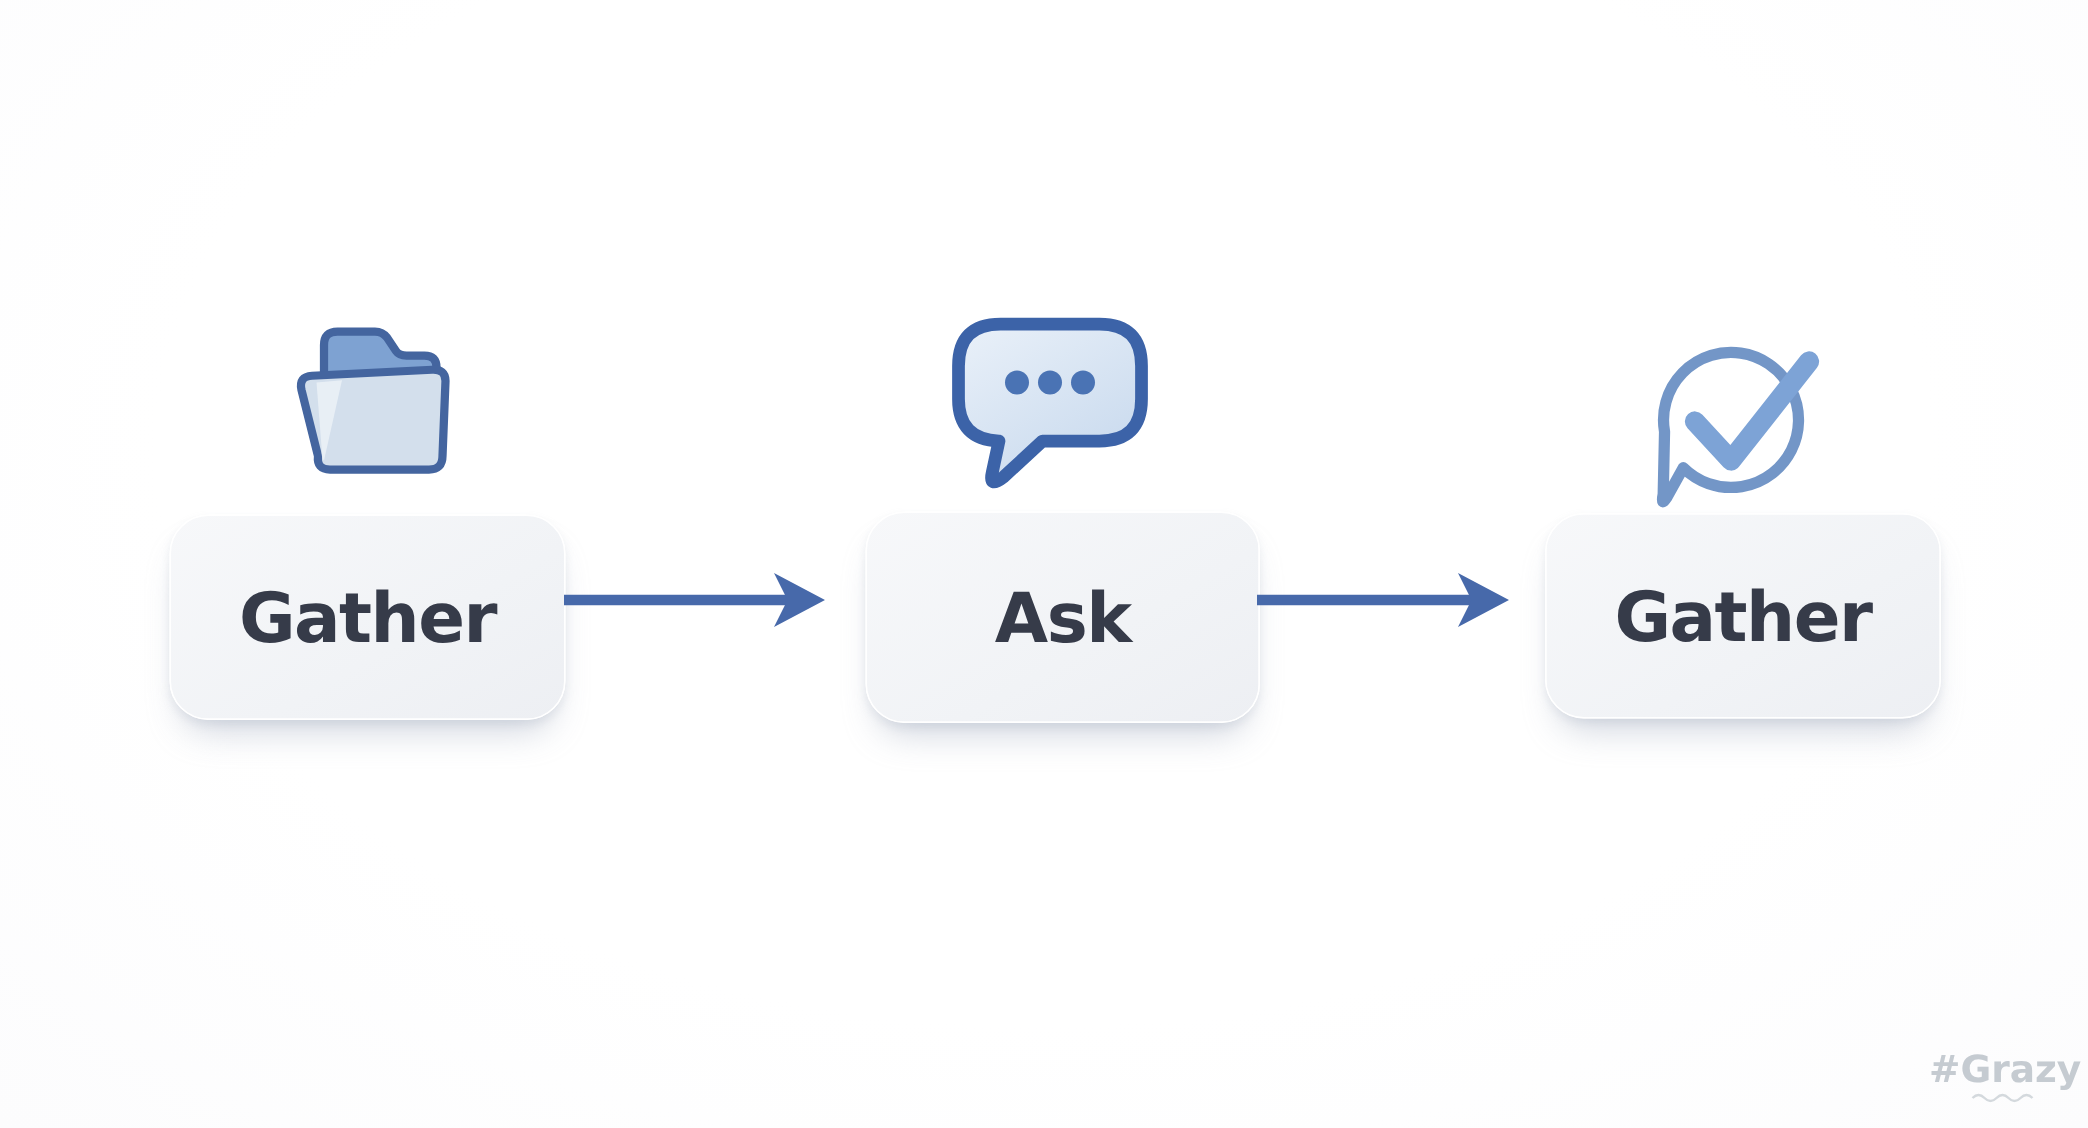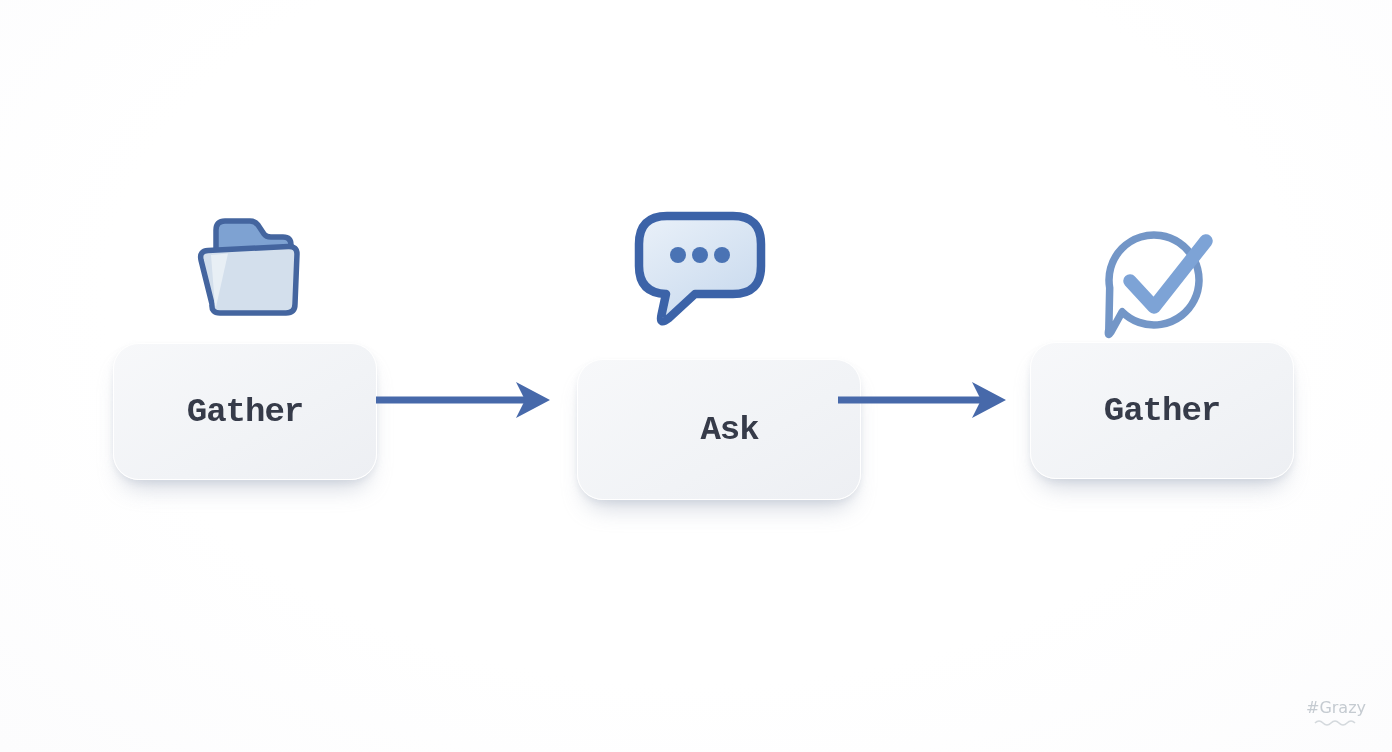--- a/index.html
+++ b/index.html
@@ -12,27 +12,27 @@
 
   .step-box{
     position:absolute;
     border-radius:26px;
     background:linear-gradient(150deg,#f7f8fa 0%,#f1f3f6 60%,#edeff3 100%);
     border:1px solid #ffffff;
     box-shadow:0 16px 24px -10px rgba(145,155,178,.45), 0 3px 6px rgba(160,170,190,.18);
     display:flex;align-items:center;justify-content:center;
   }
   .step-label{
-    font-size:34px;font-weight:700;color:#363b49;letter-spacing:-1px;font-family:Liberation Mono, monospace;
+    font-size:46px;font-weight:700;color:#363b49;letter-spacing:-1px;
   }
   .icon-wrap{position:absolute;}
   .arrow{position:absolute;}
   .watermark{
     position:absolute;left:1286px;top:700px;width:100px;text-align:center;
-    color:#c5cbd1;font-weight:400;font-size:16px;letter-spacing:0px;
+    color:#c5cbd1;font-weight:700;font-size:25px;letter-spacing:0px;
     line-height:1;
   }
   .watermark .scribble{display:block;margin:2px auto 0 auto;}
 </style>
 </head>
 <body>
 
 <div class="canvas">
 
   <div class="icon-wrap" style="left:184px;top:206px;width:122px;height:116px;">
@@ -63,21 +63,21 @@
           <stop offset="0" stop-color="#eaf1f9"></stop>
           <stop offset="1" stop-color="#c9daee"></stop>
         </linearGradient>
       </defs>
       <path d="M8 36 Q8 8 36 8 L102 8 Q130 8 130 36 L130 58 Q130 86 102 86 L64 86 L38 110 Q28 118 30.5 107 L35 86 Q8 85 8 58 Z" fill="url(#bubbleGrad)" stroke="#3c63a8" stroke-width="8.5" stroke-linejoin="round"></path>
       <circle cx="47" cy="47" r="8" fill="#4a73b4"></circle>
       <circle cx="69" cy="47" r="8" fill="#4a73b4"></circle>
       <circle cx="91" cy="47" r="8" fill="#4a73b4"></circle>
     </svg>
   </div>
-  <div class="step-box" style="left:577px;top:359px;width:261px;height:139px;padding-left:21px;">
+  <div class="step-box" style="left:577px;top:341px;width:261px;height:139px;">
     <span class="step-label">Ask</span>
   </div>
 
   <div class="arrow" style="left:836px;top:380px;">
     <svg width="172" height="40" viewBox="0 0 172 40" fill="none">
       <line x1="2" y1="20" x2="146" y2="20" stroke="#4769aa" stroke-width="7"></line>
       <path d="M136 2 L170 20 L136 38 L145 20 Z" fill="#4769aa"></path>
     </svg>
   </div>
 

